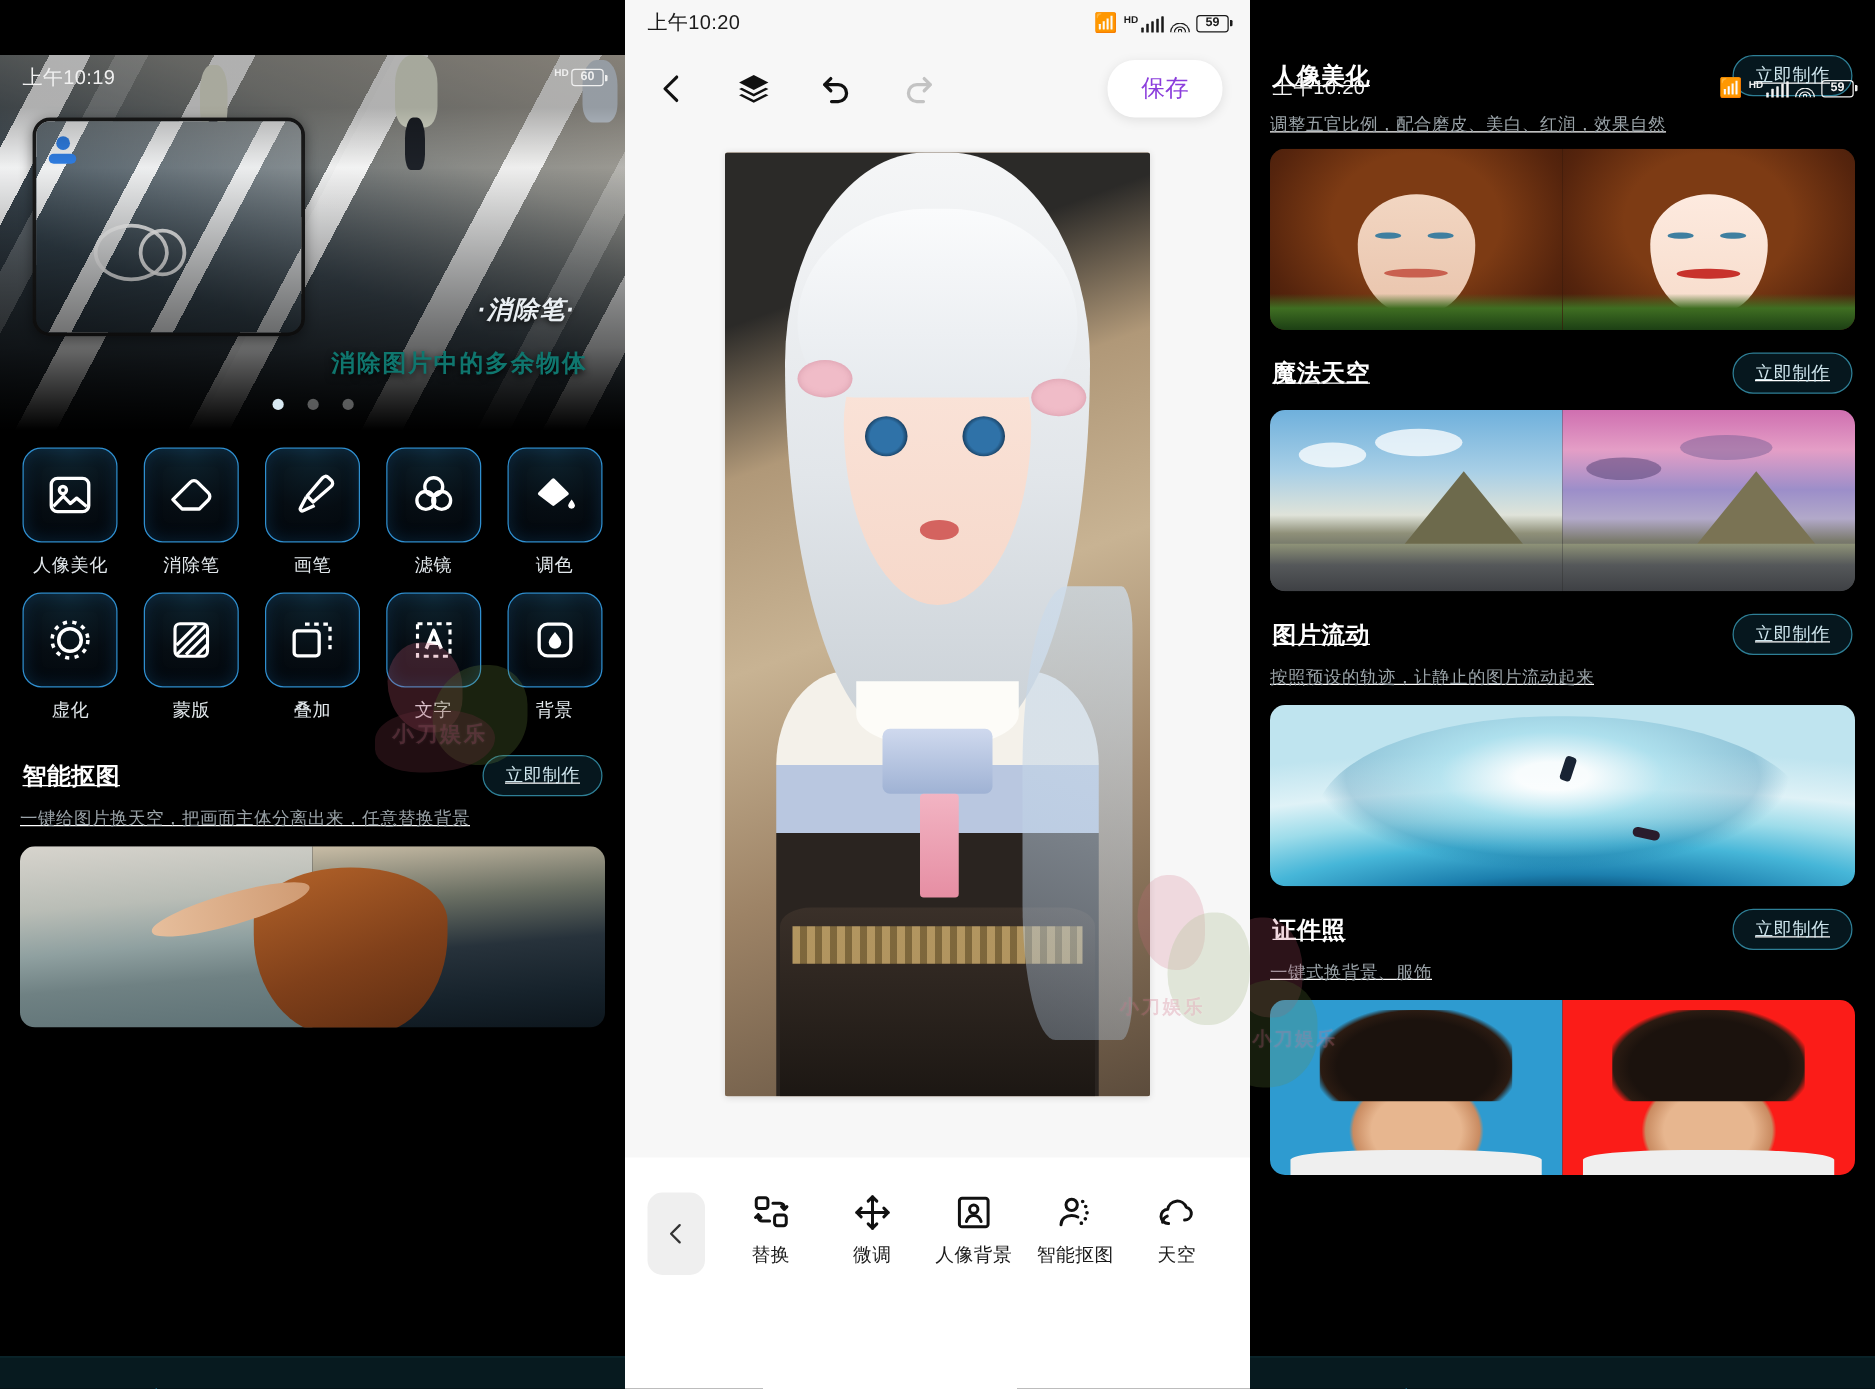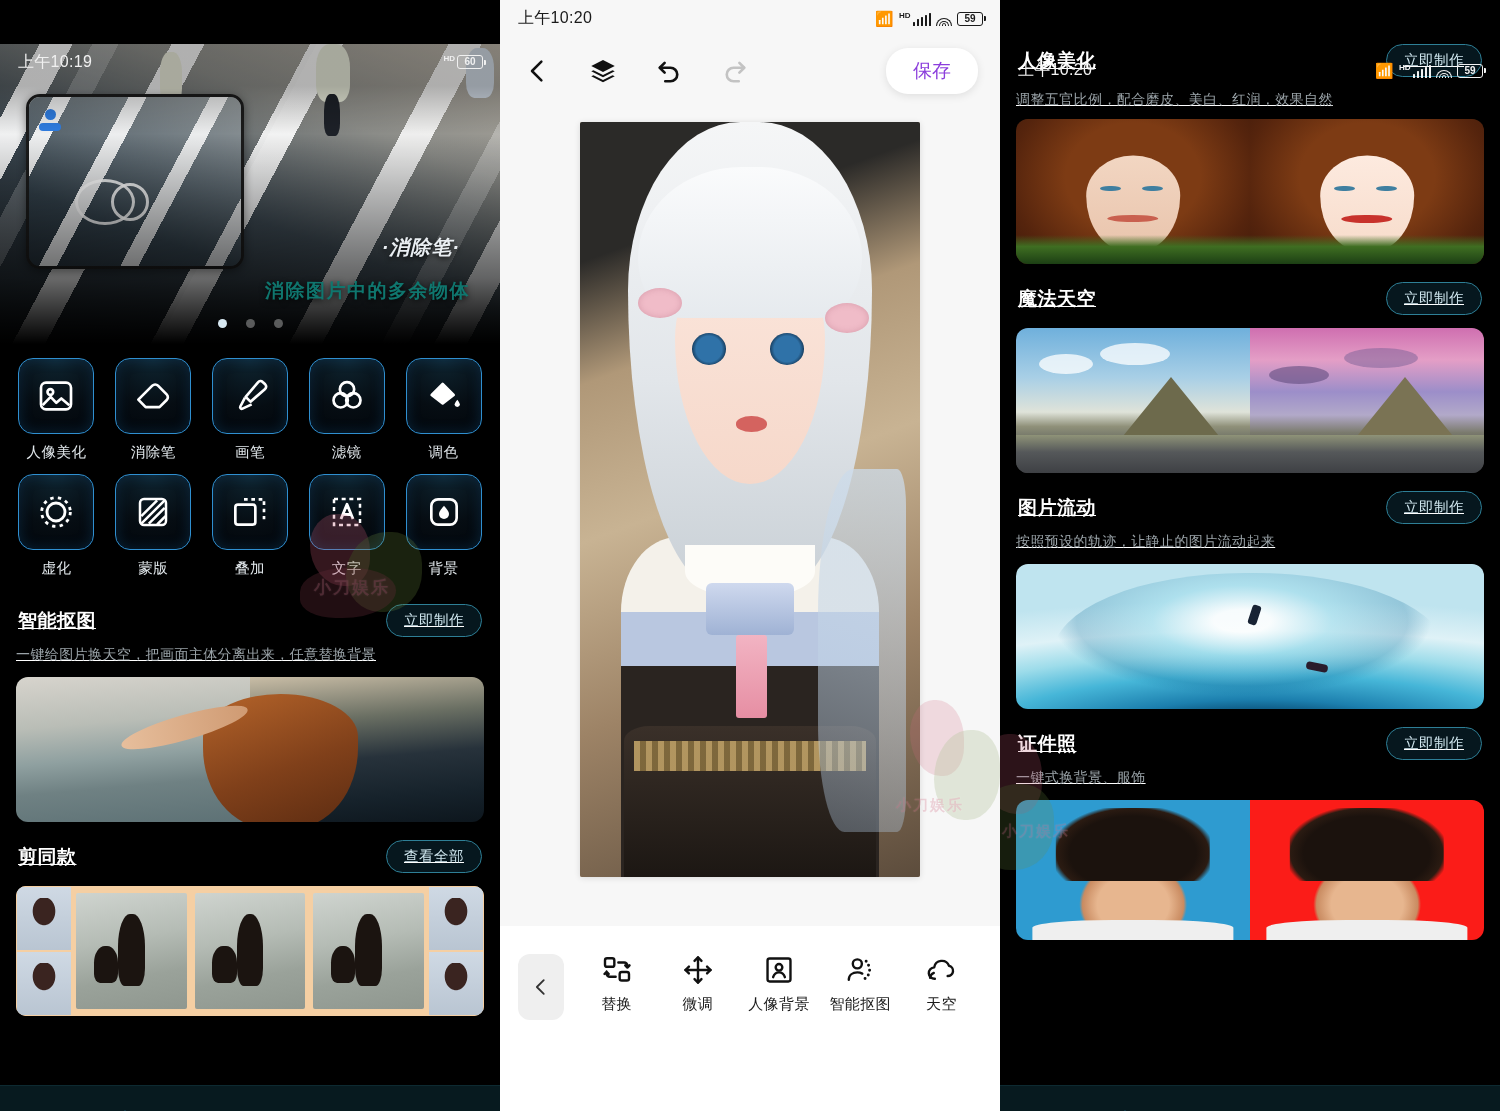--- a/index.html
+++ b/index.html
@@ -404,48 +404,20 @@
     <div class="card">
       <div class="img-cutout">
         <div class="half cut-l"></div>
         <div class="half cut-r"></div>
         <div class="cut-hair"></div>
         <div class="cut-arm"></div>
       </div>
     </div>
   </div>
 
-  <div class="sect">
-    <div class="sect-head">
-      <div class="sect-title">剪同款</div>
-      <div class="pill">查看全部</div>
-    </div>
-    <div class="tpl-strip">
-      <div class="tpl-side">
-          <div></div>
-          <div></div>
-        </div>
-      <div class="tpl-cell">
-        <div class="fig" style="left:38%;top:18%;width:24%;height:62%"></div>
-        <div class="fig" style="left:16%;top:46%;width:22%;height:32%"></div>
-      </div>
-      <div class="tpl-cell">
-        <div class="fig" style="left:38%;top:18%;width:24%;height:62%"></div>
-        <div class="fig" style="left:16%;top:46%;width:22%;height:32%"></div>
-      </div>
-      <div class="tpl-cell">
-        <div class="fig" style="left:38%;top:18%;width:24%;height:62%"></div>
-        <div class="fig" style="left:16%;top:46%;width:22%;height:32%"></div>
-      </div>
-      <div class="tpl-side">
-          <div></div>
-          <div></div>
-        </div>
-    </div>
-  </div>
 
   <div class="wm" style="left:300px;top:470px;width:190px;height:130px;">
     <div class="wm-splat" style="left:10px;top:0;width:60px;height:72px;background:#c0566f;opacity:.5;border-radius:46% 54% 40% 60%;"></div>
     <div class="wm-splat" style="left:46px;top:18px;width:76px;height:80px;background:#6d8c3e;opacity:.45;border-radius:58% 42% 52% 48%;"></div>
     <div class="wm-splat" style="left:0px;top:54px;width:96px;height:50px;background:#b04a62;opacity:.35;border-radius:52% 48% 60% 40%;"></div>
     <div class="wm-text" style="position:absolute;left:14px;top:62px;">小刀娱乐</div>
   </div>
 
   <div class="bottomnav">
     <div class="nb">

